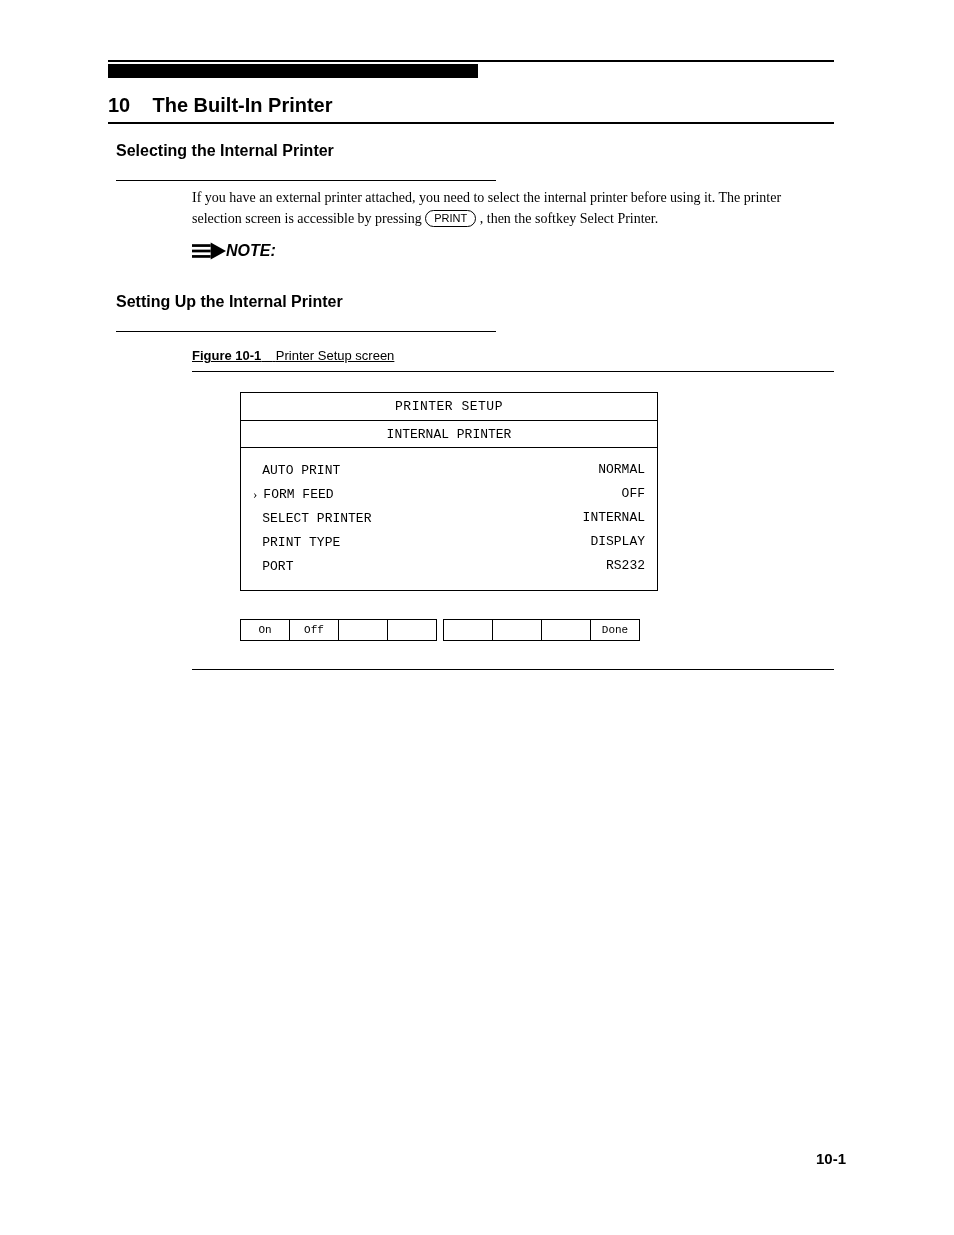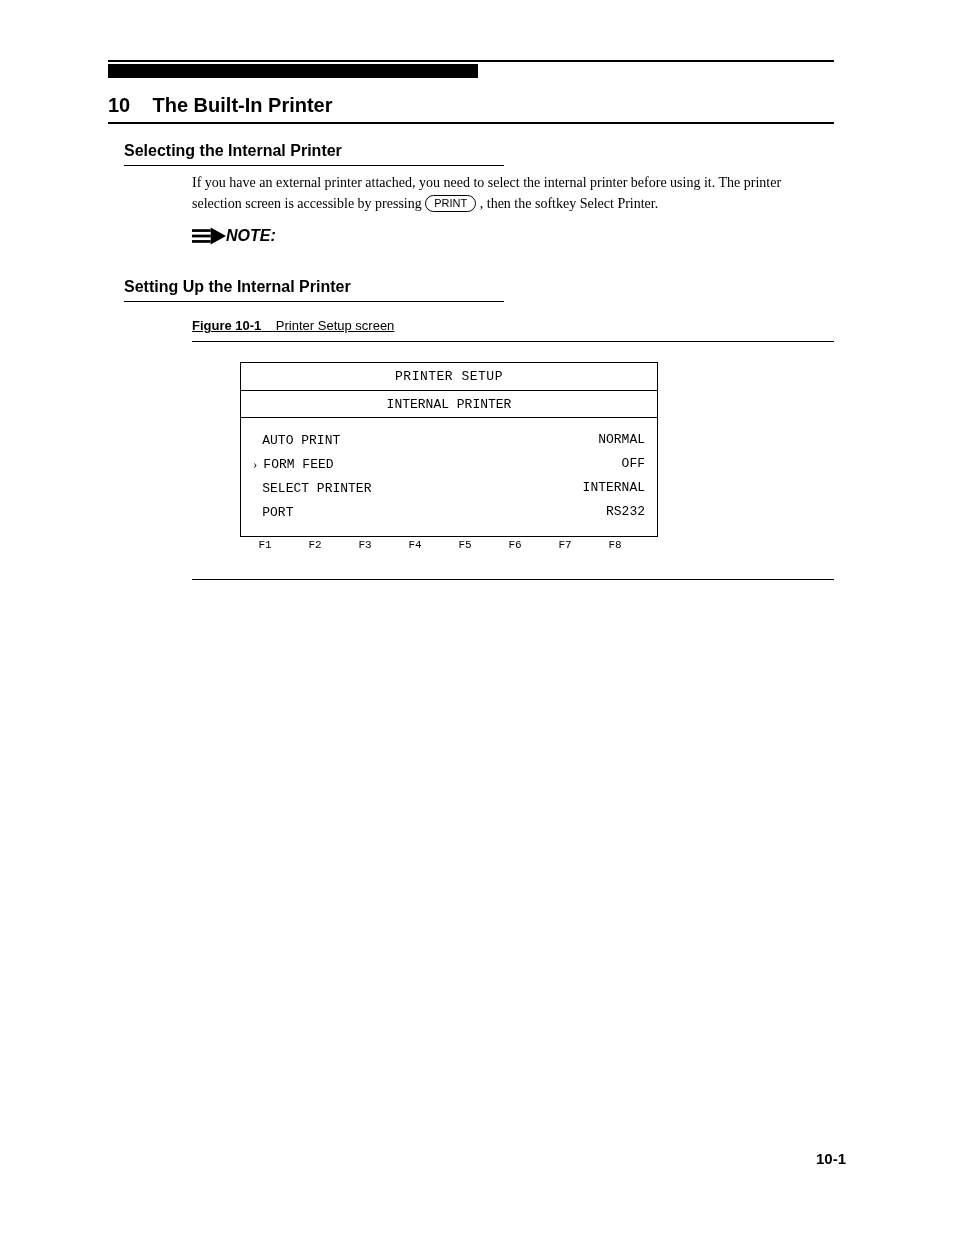--- a/index.html
+++ b/index.html
@@ -32,24 +32,24 @@
     font-family: Arial, Helvetica, sans-serif;
     font-weight: 700;
     font-size: 20px;
     margin: 16px 0 5px 0;
   }
   .sec-rule { border-top: 2px solid #000; margin-bottom: 18px; width: 100%; }
   .section-title {
     font-family: Arial, Helvetica, sans-serif;
     font-weight: 700;
     font-size: 16px;
-    margin: 10px 0 6px 16px;
+    margin: 10px 0 6px 8px;
     width: 380px;
     border-bottom: 1.5px solid #000;
-    padding-bottom: 5px;
+    padding-bottom: 20px;
   }
   .body-text { 
     font-size: 14px; 
     line-height: 1.5;
     margin-left: 84px;
     margin-right: 12px;
   }
   .body-text p { margin-bottom: 10px; }
   .kbd {
     display: inline-block;
@@ -227,34 +227,38 @@
           </div>
           <div class="row">
             <span><span class="panel-arrow">›</span>FORM FEED</span>
             <span>OFF</span>
           </div>
           <div class="row">
             <span><span class="panel-arrow">&nbsp;</span>SELECT PRINTER</span>
             <span>INTERNAL</span>
           </div>
           <div class="row">
+            <span><span class="panel-arrow">&nbsp;</span>PRINT TYPE</span>
+            <span>DISPLAY</span>
+          </div>
+          <div class="row">
             <span><span class="panel-arrow">&nbsp;</span>PORT</span>
             <span>RS232</span>
           </div>
         </div>
     </div>
 
-    <div class="softkey-labels" id="softkey-labels">
-        <span>F1</span>
-        <span>F2</span>
-        <span>F3</span>
-        <span>F4</span>
-        <span>F5</span>
-        <span>F6</span>
-        <span>F7</span>
-        <span>F8</span>
+    <div class="softkey-row" id="softkey-row">
+        <div class="softkey">On</div>
+        <div class="softkey">Off</div>
+        <div class="softkey"></div>
+        <div class="softkey gap4"></div>
+        <div class="softkey"></div>
+        <div class="softkey"></div>
+        <div class="softkey"></div>
+        <div class="softkey">Done</div>
       </div>
 
     <div class="fig-rule-end"></div>
   </div>
 </div>
 
 <div class="footer-pagenum">10-1</div>
 
 </body></html>

